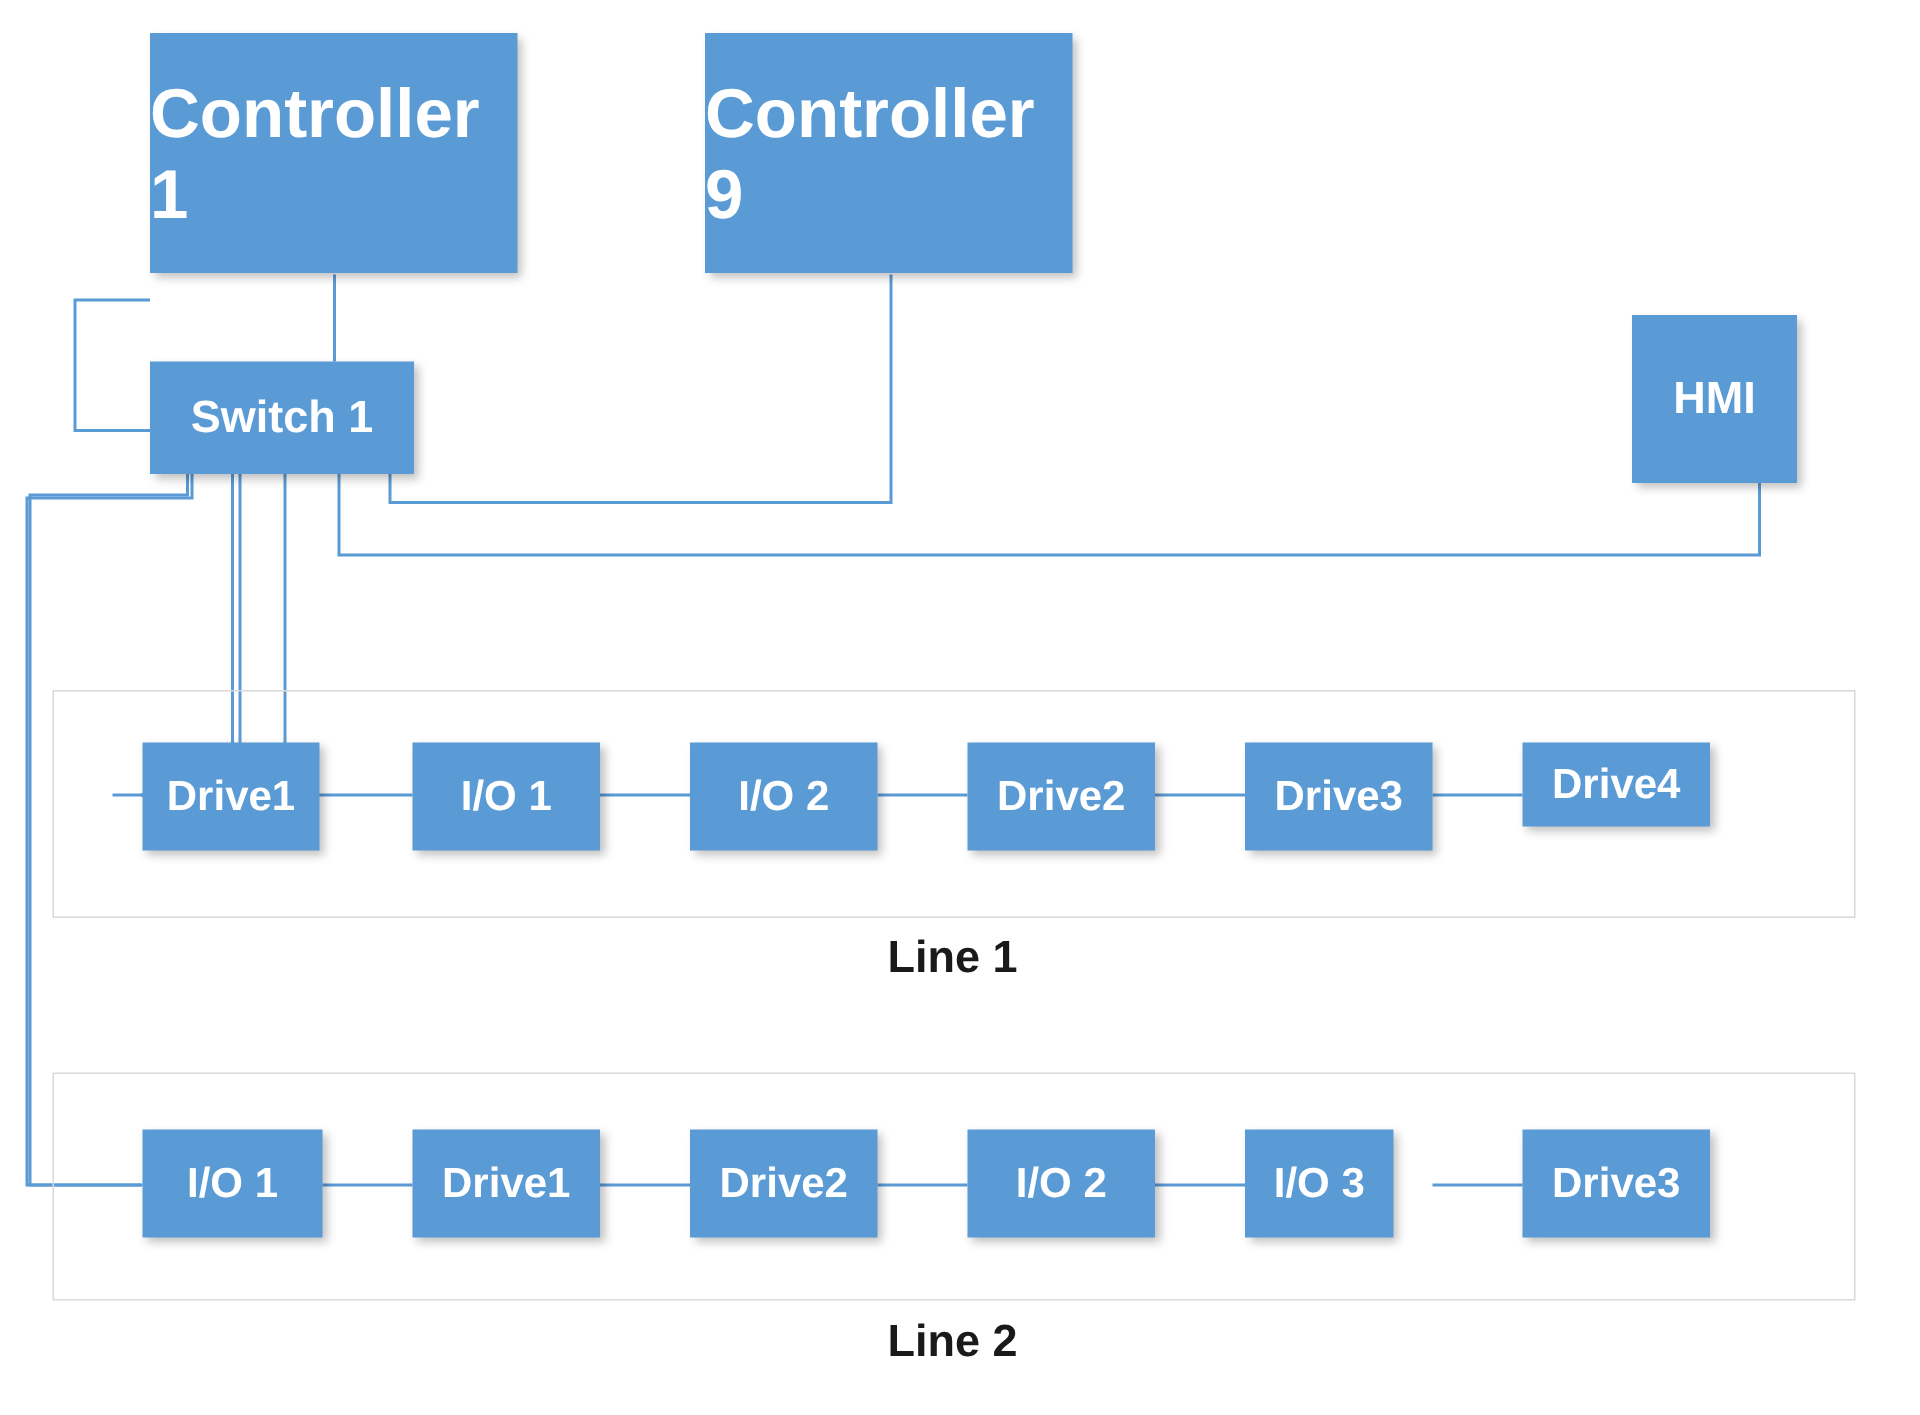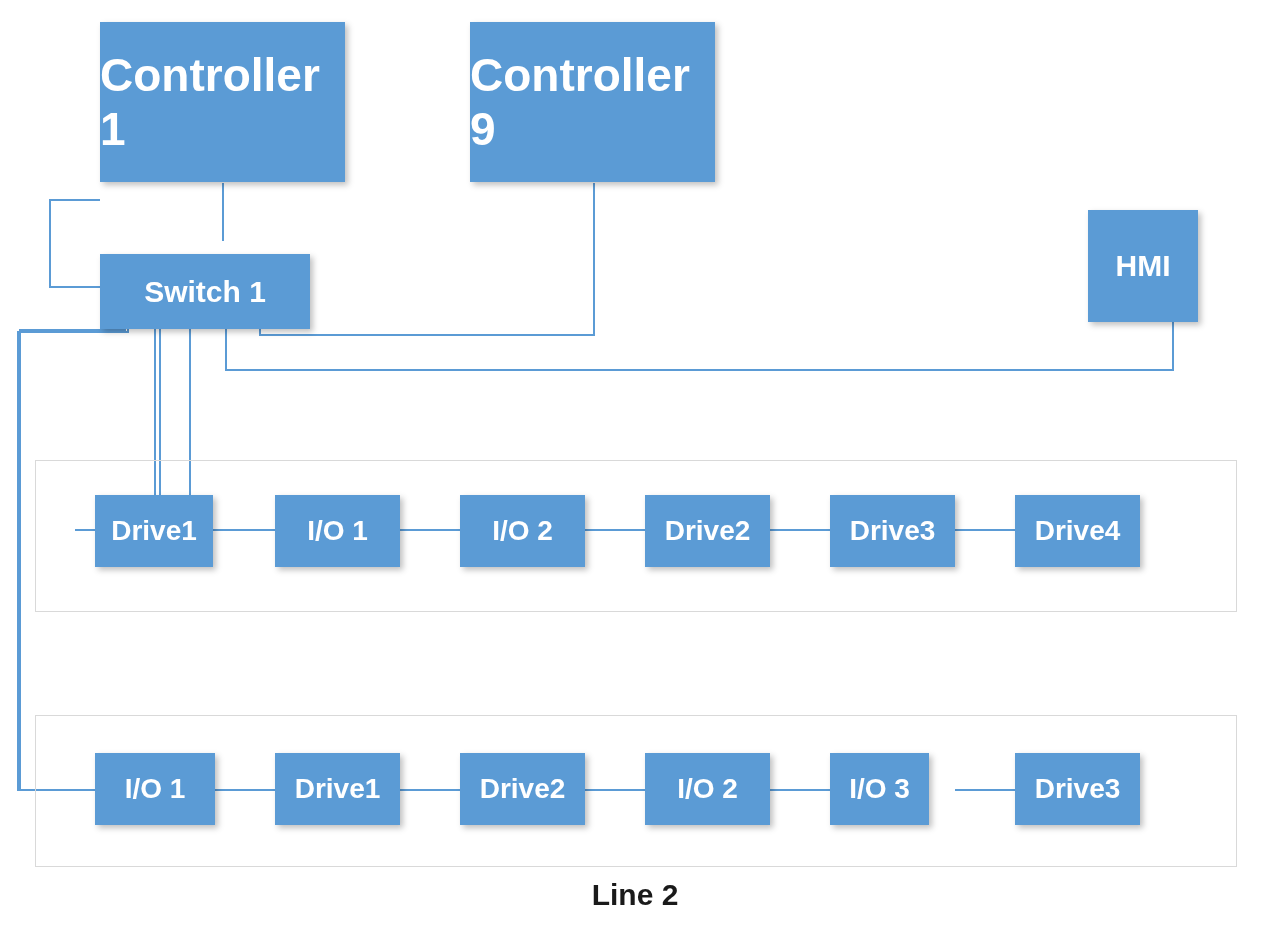--- a/index.html
+++ b/index.html
@@ -78,21 +78,21 @@
 
     <path class="wire" d="M 128 316 V 332 H 18 V 790 H 95"></path>
   </svg>
 
   <div class="box big" style="left:100px;top:22px;width:245px;height:160px">
       <span>Controller 1</span>
     </div>
   <div class="box big" style="left:470px;top:22px;width:245px;height:160px">
       <span>Controller 9</span>
     </div>
-  <div class="box med" style="left:100px;top:254px;width:210px;height:75px">
+  <div class="box med" style="left:100px;top:241px;width:176px;height:75px">
       <span>Switch 1</span>
     </div>
   <div class="box med" style="left:1088px;top:210px;width:110px;height:112px">
       <span>HMI</span>
     </div>
 
   <div class="group" style="left:35px;top:460px;width:1200px;height:150px"></div>
   <div class="box sm" style="left:95px;top:495px;width:118px;height:72px">
       <span>Drive1</span>
     </div>
@@ -101,23 +101,24 @@
     </div>
   <div class="box sm" style="left:460px;top:495px;width:125px;height:72px">
       <span>I/O 2</span>
     </div>
   <div class="box sm" style="left:645px;top:495px;width:125px;height:72px">
       <span>Drive2</span>
     </div>
   <div class="box sm" style="left:830px;top:495px;width:125px;height:72px">
       <span>Drive3</span>
     </div>
-  <div class="box sm" style="left:1015px;top:495px;width:125px;height:72px">
+  <div class="box sm" style="left:1015px;top:495px;width:125px;height:56px">
       <span>Drive4</span>
     </div>
+  <div class="group-label" style="left:35px;top:622px;width:1200px">Line 1</div>
 
   <div class="group" style="left:35px;top:715px;width:1200px;height:150px"></div>
   <div class="box sm" style="left:95px;top:753px;width:120px;height:72px">
       <span>I/O 1</span>
     </div>
   <div class="box sm" style="left:275px;top:753px;width:125px;height:72px">
       <span>Drive1</span>
     </div>
   <div class="box sm" style="left:460px;top:753px;width:125px;height:72px">
       <span>Drive2</span>

